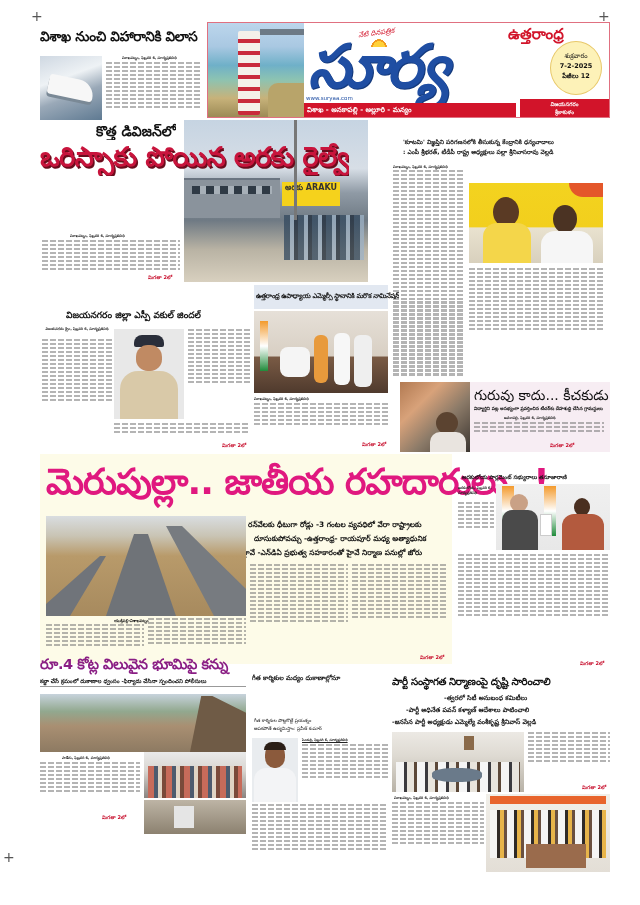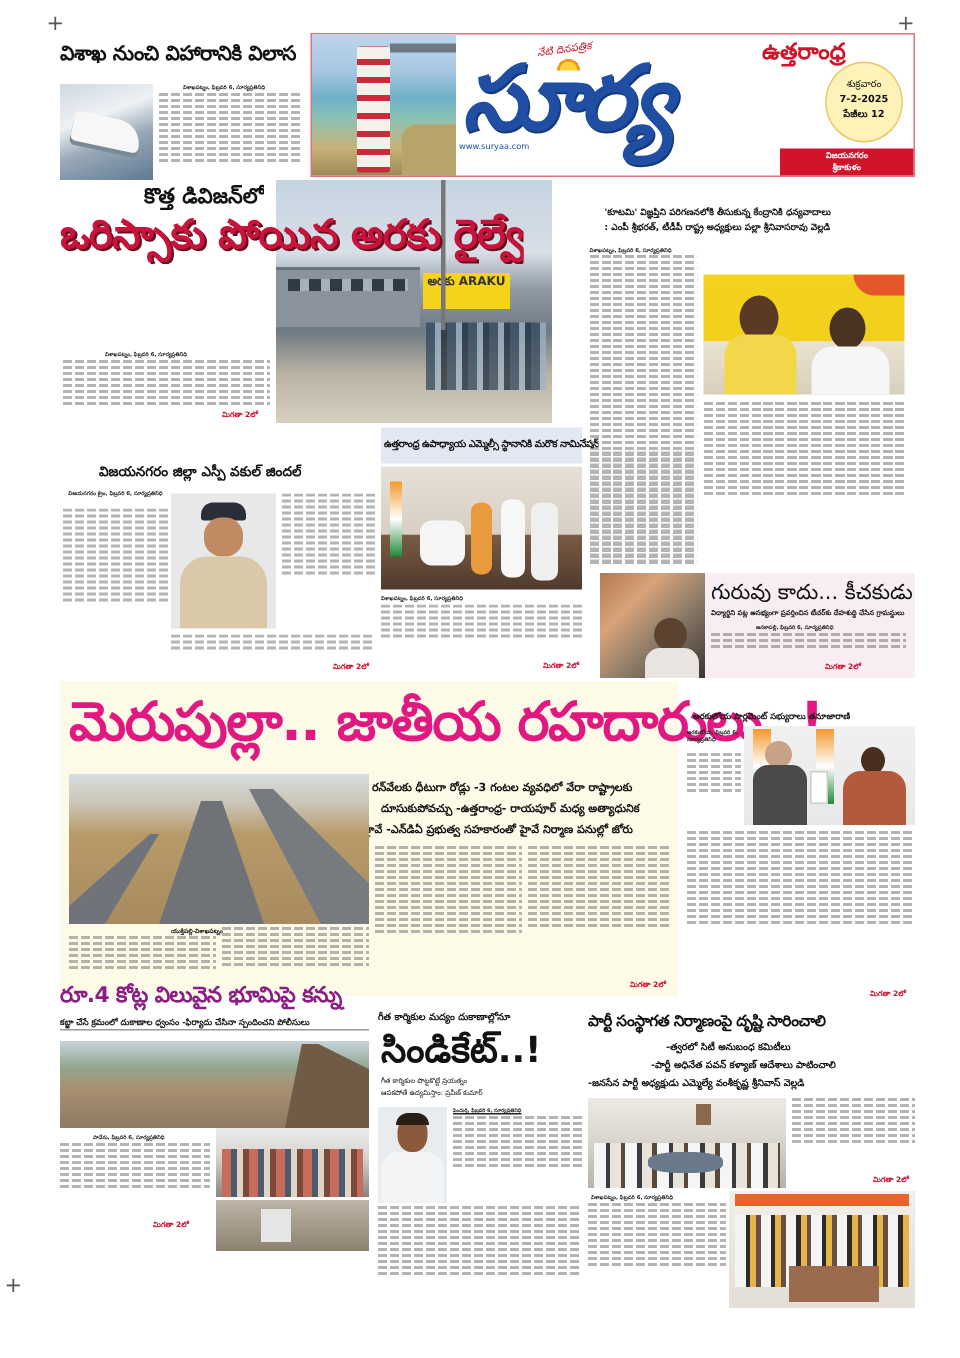--- a/index.html
+++ b/index.html
@@ -58,20 +58,21 @@
   <div class="abs" style="left:98px;top:72px;font-size:5.5px;color:#1f4ea3">www.suryaa.com</div>
 
   <div class="abs" style="left:300px;top:2px;font-size:15px;font-weight:bold;color:#d2142a;white-space:nowrap">ఉత్తరాంధ్ర</div>
 
   <div class="abs" style="left:342px;top:18px;width:52px;height:54px;border-radius:50%;background:#fdf2b8;border:1.5px solid #e8c86a;text-align:center;padding-top:9px">
     <div style="font-size:6.5px;font-weight:normal;line-height:10px">శుక్రవారం</div>
     <div style="font-size:6.5px;font-weight:bold;line-height:10px">7-2-2025</div>
     <div style="font-size:6.5px;font-weight:bold;line-height:10px">పేజీలు 12</div>
   </div>
 
+  <div class="abs" style="left:96px;top:80px;width:212px;height:14px;background:#d2142a;color:#fff;font-size:7px;font-weight:bold;line-height:14px;padding-left:3px;white-space:nowrap;overflow:hidden">విశాఖ - అనకాపల్లి - అల్లూరి - మన్యం</div>
   <div class="abs" style="left:312px;top:76px;width:89px;height:18px;background:#d2142a;color:#fff;font-size:5.5px;font-weight:bold;line-height:8px;text-align:center;padding-top:1px">
     <div>విజయనగరం</div>
     <div>శ్రీకాకుళం</div>
   </div>
 </div>
 
 <div class="abs" style="left:40px;top:118px;width:328px;height:165px">
   <div class="abs hl" style="left:56px;top:4px;font-size:14px;line-height:18px">కొత్త డివిజన్‌లో</div>
   <div class="photo" style="left:144px;top:2px;width:184px;height:162px;background:linear-gradient(180deg,#c6d4e2 0%,#d7dee6 30%,#8f9aa5 45%,#6f7a84 62%,#b9b3a4 80%,#d8d0bf 100%)">
     <div class="abs" style="left:0;top:58px;width:96px;height:40px;background:#8a939c;border-top:2px solid #6a7480"></div>
@@ -395,21 +396,20 @@
   <div class="photo" style="left:104px;top:100px;width:102px;height:46px;background:linear-gradient(180deg,#eaeaea 0%,#d9d6d1 40%,#8a8480 100%)">
     <div class="abs" style="left:4px;top:14px;width:94px;height:32px;background:repeating-linear-gradient(90deg,#c76b5a 0 6px,#4d5b6e 6px 10px,#e0d4c4 10px 14px,#7a4a3a 14px 18px)"></div>
   </div>
   <div class="photo" style="left:104px;top:148px;width:102px;height:34px;background:linear-gradient(180deg,#bdb4a5,#8c8170)">
     <div class="abs" style="left:30px;top:6px;width:20px;height:22px;background:#e5e5e5"></div>
   </div>
 </div>
 
 <div class="abs" style="left:252px;top:672px;width:136px;height:210px">
   <div class="abs" style="left:0;top:2px;font-size:6.4px;font-weight:bold;white-space:nowrap">గీత కార్మికుల మద్యం దుకాణాల్లోనూ</div>
-  <div class="abs hl" style="left:2px;top:12px;font-size:24px;line-height:32px">సిండికేట్..!</div>
   <div class="abs" style="left:2px;top:46px;font-size:4.6px;white-space:nowrap">గీత కార్మికుల పొట్టకొట్టే ప్రయత్నం</div>
   <div class="abs" style="left:2px;top:54px;font-size:4.6px;white-space:nowrap">ఆపకపోతే ఉద్యమిస్తాం: ప్రవీణ్ కుమార్</div>
   <div class="photo" style="left:0;top:66px;width:46px;height:64px;background:#e9ecef">
     <div class="abs" style="left:13px;top:6px;width:20px;height:24px;background:#8b5a3c;border-radius:45%"></div>
     <div class="abs" style="left:12px;top:4px;width:22px;height:8px;background:#2a1e16;border-radius:8px 8px 0 0"></div>
     <div class="abs" style="left:2px;top:30px;width:42px;height:34px;background:#f3f4f6;border-radius:12px 12px 0 0"></div>
   </div>
   <div class="abs dateline" style="left:50px;top:66px;font-size:3.4px;text-decoration:underline">పెందుర్తి, ఫిబ్రవరి 6, సూర్యప్రతినిధి</div>
   <div class="abs txt" style="left:50px;top:72px;width:86px;height:58px">
     <span></span>
@@ -434,21 +434,21 @@
       <span></span>
       <span></span>
       <span></span>
       <span></span>
   </div>
 </div>
 
 <div class="abs" style="left:392px;top:672px;width:218px;height:210px">
   <div class="hl" style="font-size:10.2px;line-height:20px;letter-spacing:-.4px">పార్టీ సంస్థాగత నిర్మాణంపై దృష్టి సారించాలి</div>
   <div class="abs" style="left:52px;top:22px;font-size:6.4px;font-weight:bold;white-space:nowrap">-త్వరలో సిటీ అనుబంధ కమిటీలు</div>
-  <div class="abs" style="left:42px;top:34px;font-size:6.4px;font-weight:bold;white-space:nowrap">-పార్టీ అధినేత పవన్ కళ్యాణ్ ఆదేశాలు పాటించాలి</div>
+  <div class="abs" style="left:14px;top:34px;font-size:6.4px;font-weight:bold;white-space:nowrap">-పార్టీ అధినేత పవన్ కళ్యాణ్ ఆదేశాలు పాటించాలి</div>
   <div class="abs" style="left:0;top:46px;font-size:6.4px;font-weight:bold;white-space:nowrap;width:218px;overflow:hidden">-జనసేన పార్టీ అధ్యక్షుడు ఎమ్మెల్యే వంశీకృష్ణ శ్రీనివాస్ వెల్లడి</div>
   <div class="photo" style="left:0;top:60px;width:132px;height:60px;background:linear-gradient(180deg,#ece9e4 0%,#dedad2 40%,#b7b1a6 100%)">
     <div class="abs" style="left:72px;top:4px;width:10px;height:14px;background:#8a6a4a"></div>
     <div class="abs" style="left:4px;top:30px;width:124px;height:30px;background:repeating-linear-gradient(90deg,#f5f5f5 0 8px,#3b3a3e 8px 11px,#e8e4dc 11px 18px,#5c4838 18px 21px)"></div>
     <div class="abs" style="left:40px;top:36px;width:50px;height:14px;background:#6a7a8a;border-radius:40%"></div>
   </div>
   <div class="abs txt" style="left:136px;top:60px;width:82px;height:54px">
     <span></span>
       <span></span>
       <span></span>

